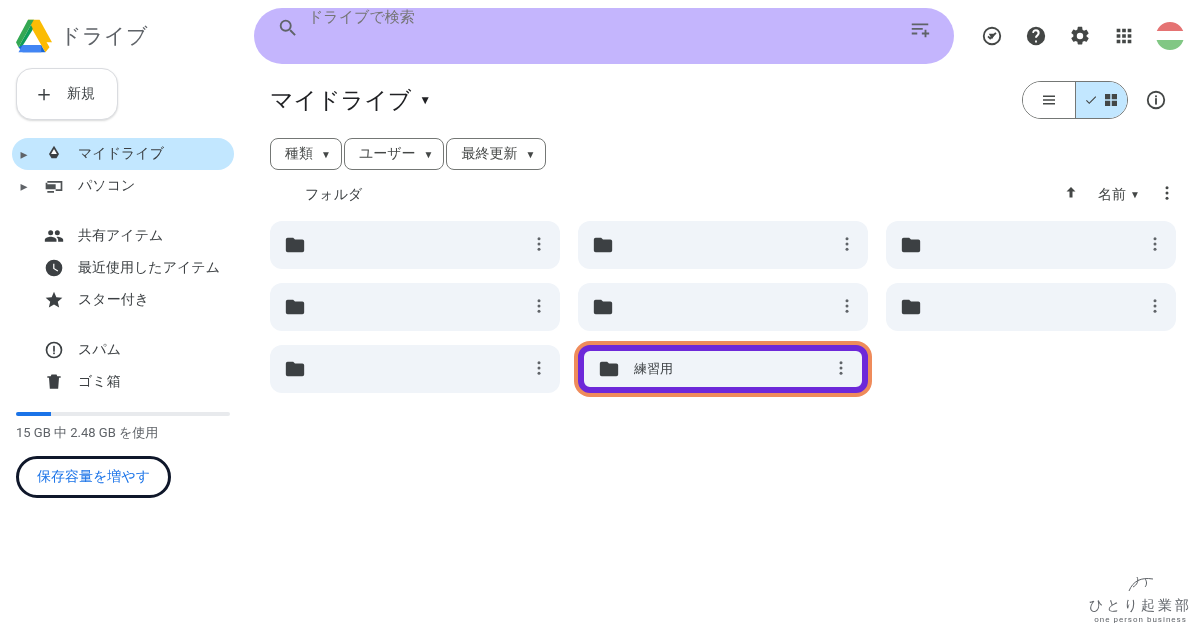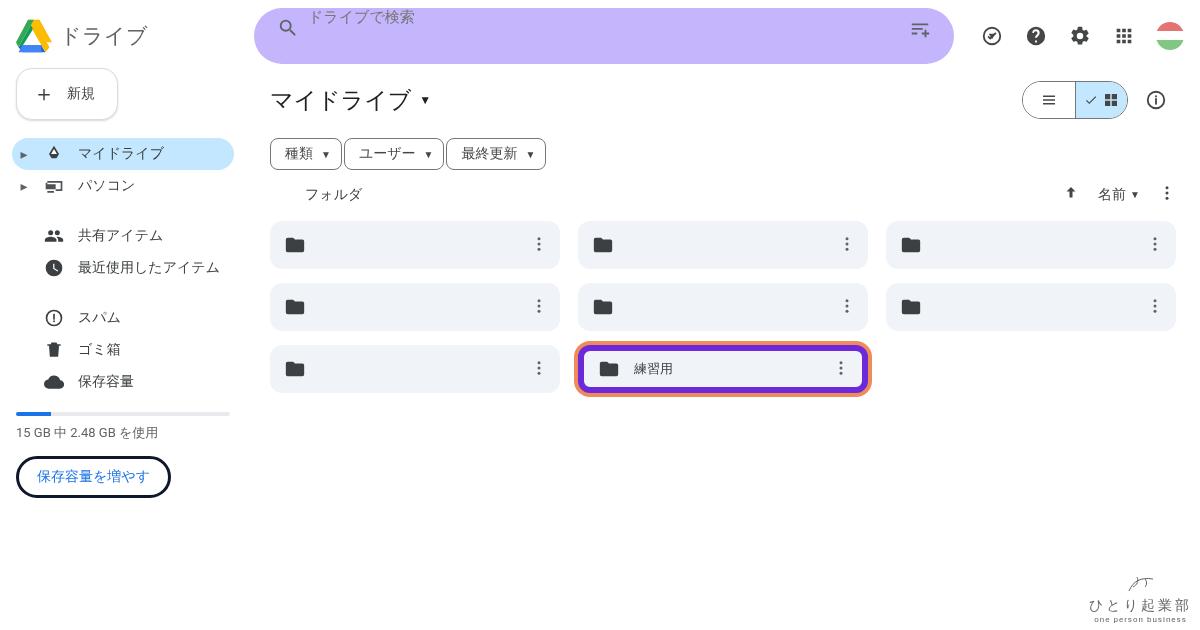--- a/index.html
+++ b/index.html
@@ -245,48 +245,48 @@
         </div>
         <div class="nav-item">
           <span class="expander"></span>
           <span class="icon">
             <svg viewBox="0 0 24 24" width="20" height="20">
               <use href="#i-clock"></use>
             </svg>
           </span>
           <span>最近使用したアイテム</span>
         </div>
+        <div class="nav-item">
+          <span class="expander"></span>
+          <span class="icon">
+            <svg viewBox="0 0 24 24" width="20" height="20">
+              <use href="#i-star"></use>
+            </svg>
+          </span>
+          <span>スター付き</span>
+        </div>
       </div>
     <div class="nav sidebar-group" id="nav-tertiary" style="margin-top:14px">
         <div class="nav-item">
           <span class="expander"></span>
           <span class="icon">
             <svg viewBox="0 0 24 24" width="20" height="20">
               <use href="#i-spam"></use>
             </svg>
           </span>
           <span>スパム</span>
         </div>
         <div class="nav-item">
           <span class="expander"></span>
           <span class="icon">
             <svg viewBox="0 0 24 24" width="20" height="20">
               <use href="#i-trash"></use>
             </svg>
           </span>
           <span>ゴミ箱</span>
-        </div>
-        <div class="nav-item">
-          <span class="expander"></span>
-          <span class="icon">
-            <svg viewBox="0 0 24 24" width="20" height="20">
-              <use href="#i-cloud"></use>
-            </svg>
-          </span>
-          <span>保存容量</span>
         </div>
       </div>
 
     <div class="storage">
       <div class="storage-bar">
           <div class="fill"></div>
         </div>
       <div class="storage-text">15 GB 中 2.48 GB を使用</div>
       <button class="storage-btn">保存容量を増やす</button>
     </div>

